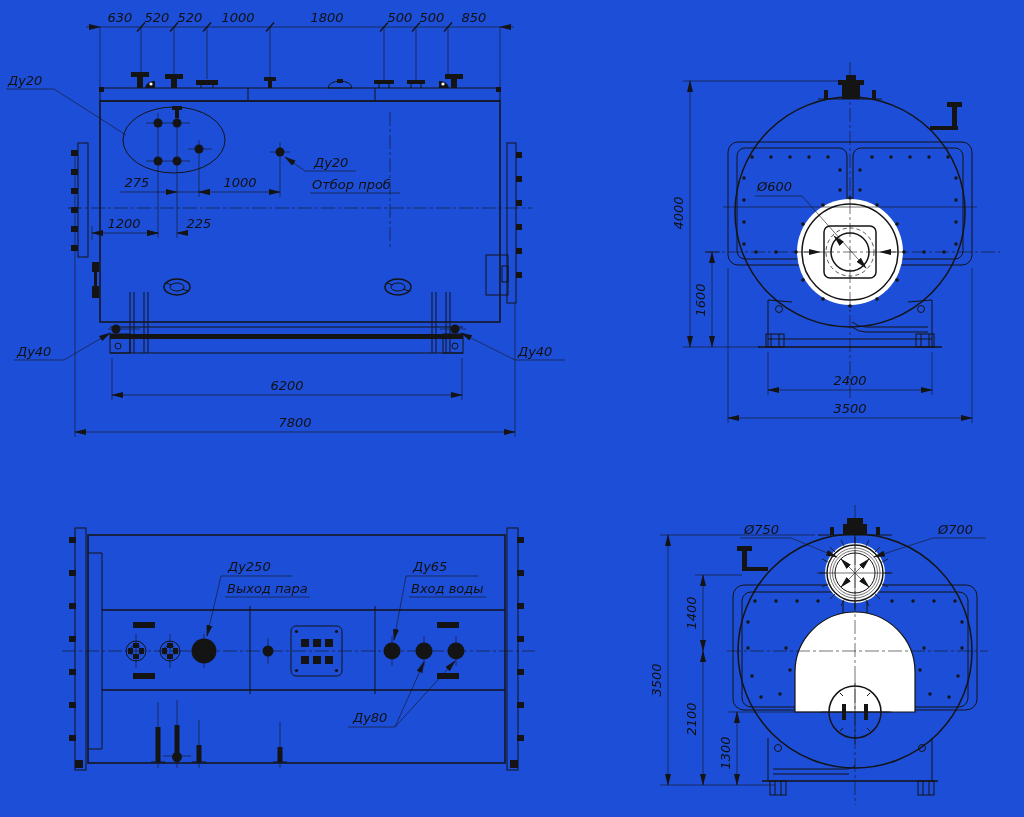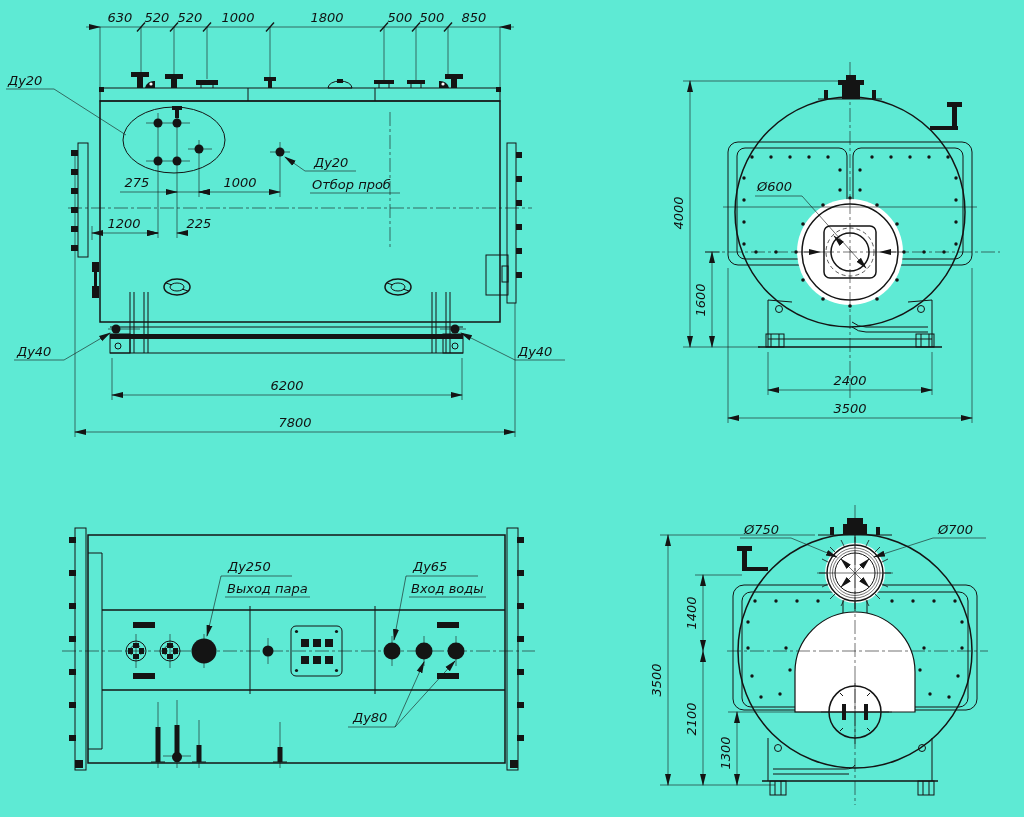--- a/index.html
+++ b/index.html
@@ -1,16 +1,16 @@
 <!DOCTYPE html>
 <html><head>
 <meta charset="utf-8">
 <style>
   html,body{margin:0;padding:0;background:#ffffff;}
-  .page{position:relative;width:1024px;height:817px;background:#5eead4;overflow:hidden;}
+  .page{position:relative;width:1024px;height:817px;background:#1d4ed8;overflow:hidden;}
   svg{position:absolute;left:0;top:0;}
   .ln  {stroke:#141414;stroke-width:1.5;fill:none;}
   .ln2 {stroke:#141414;stroke-width:1.0;fill:none;}
   .thin{stroke:#141414;stroke-width:0.6;fill:none;}
   .cl  {stroke:#141414;stroke-width:0.6;fill:none;stroke-dasharray:14 3 3 3;}
   .dash{stroke:#141414;stroke-width:0.7;fill:none;stroke-dasharray:4 3;}
   .blk {fill:#141414;stroke:none;}
   .dim {font-family:"DejaVu Sans",sans-serif;font-style:italic;font-size:13px;fill:#111;}
   .tick{stroke:#141414;stroke-width:1.3;}
 </style>

